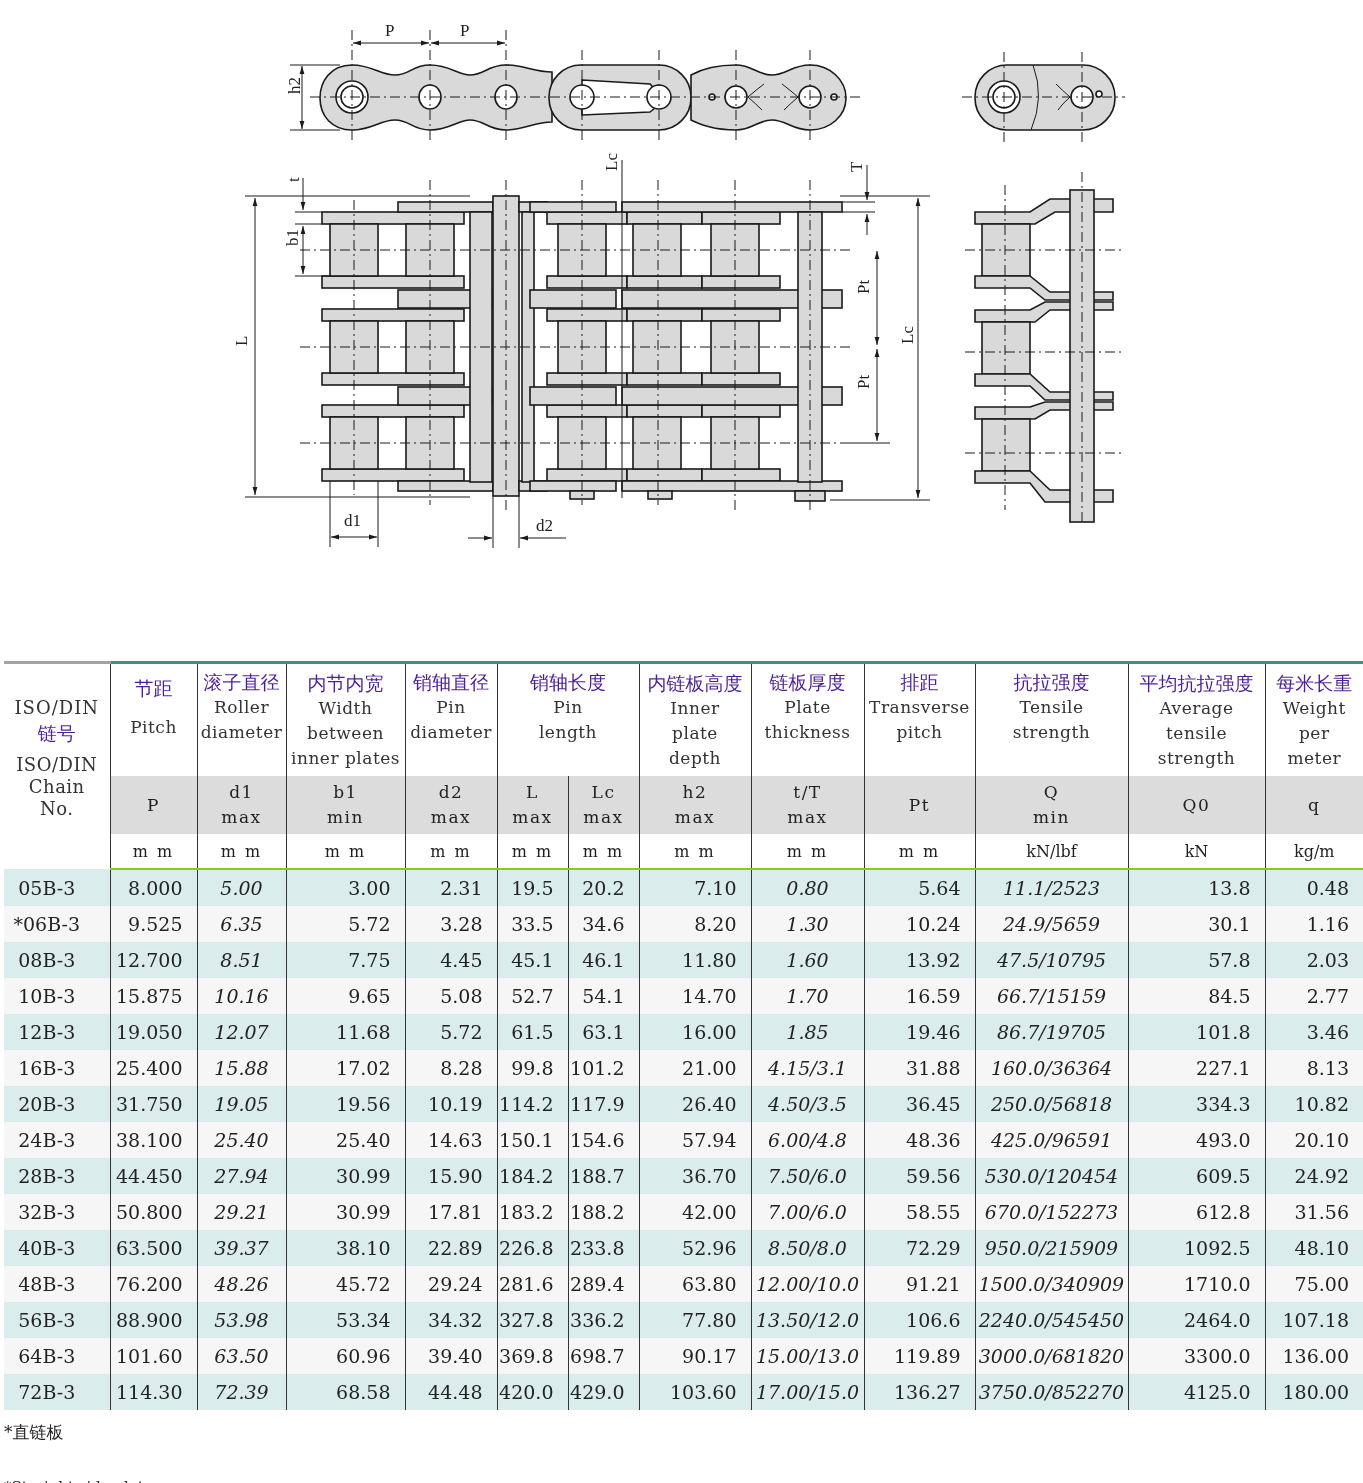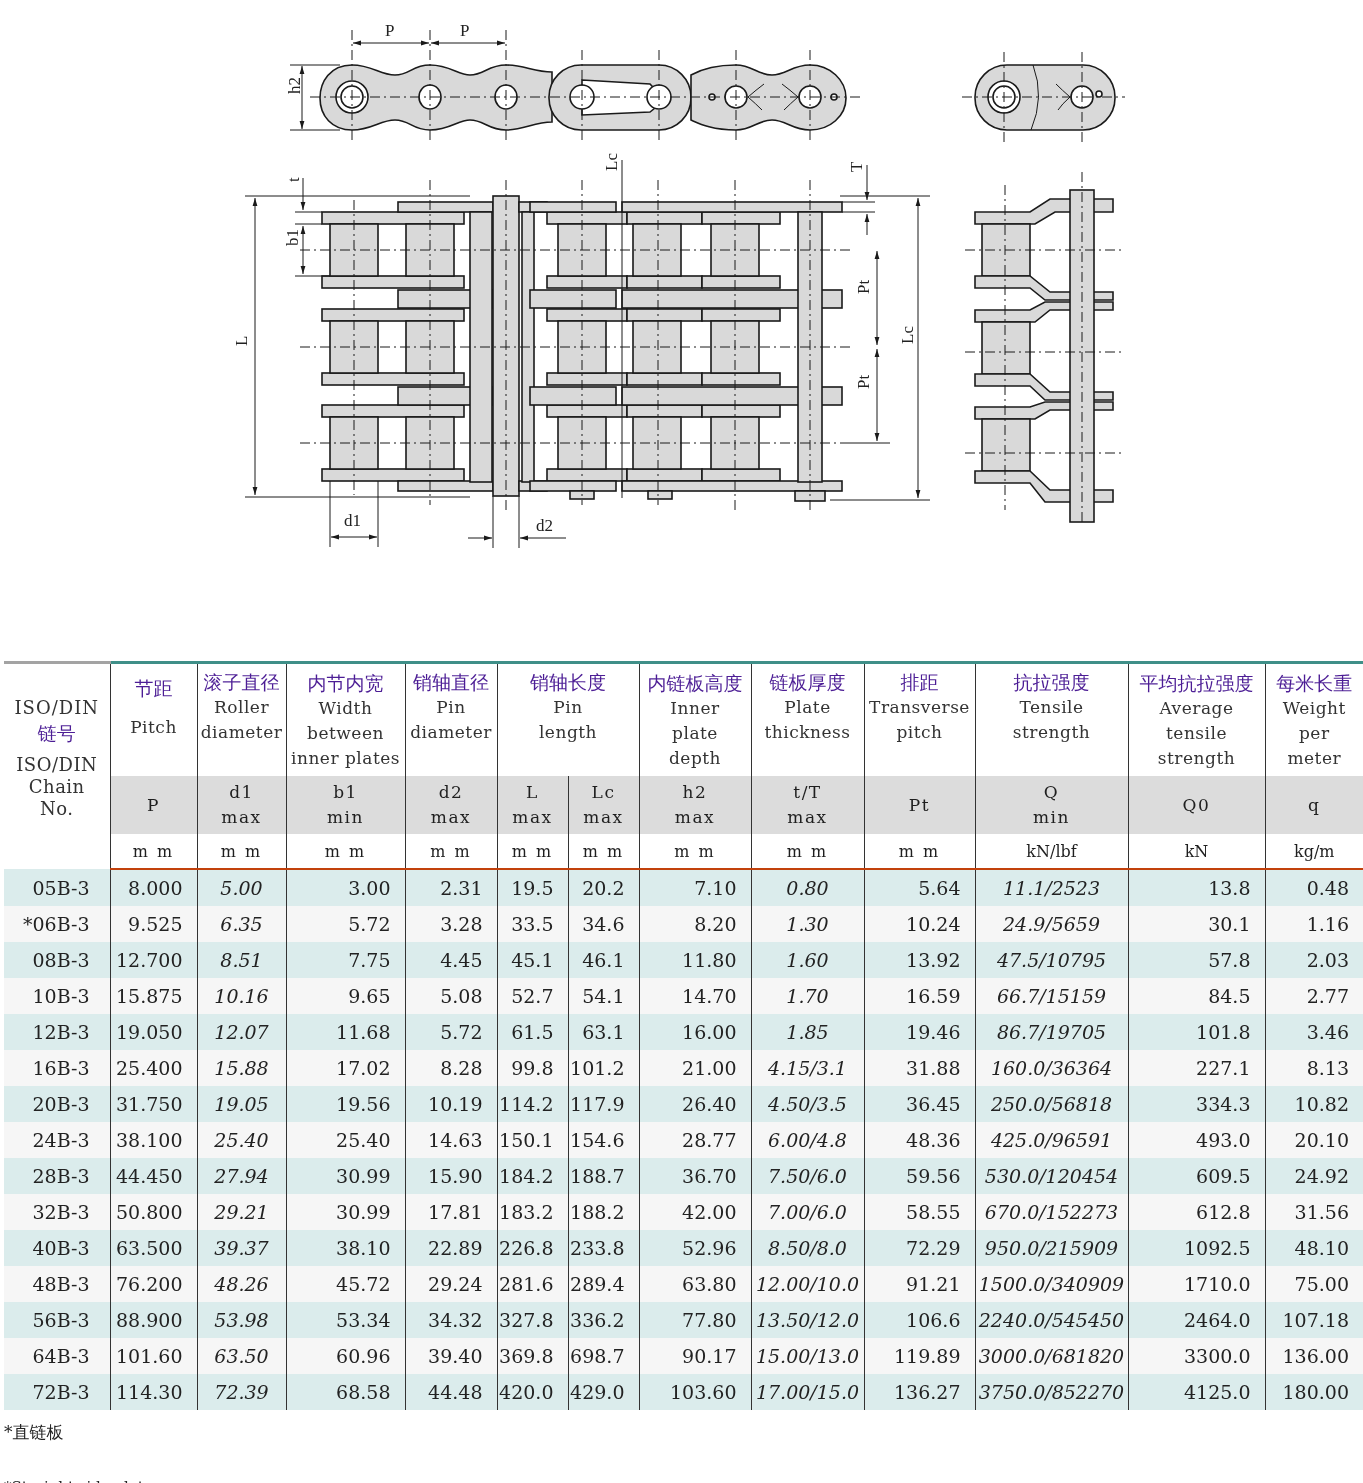--- a/index.html
+++ b/index.html
@@ -10,29 +10,29 @@
   .dimtext { font-family:"Liberation Serif","DejaVu Serif",serif; font-size:17px; fill:#222; }
 
   .tbl-wrap { position:absolute; left:4px; top:661px; width:1359px; }
   table.spec { border-collapse:collapse; table-layout:fixed; width:1359px;
                font-family:"DejaVu Serif","Liberation Serif",serif; }
   table.spec td, table.spec th { padding:0; text-align:center; vertical-align:middle; font-weight:normal; }
   table.spec thead tr.top th { border-top:3px solid #3f8f88; }
   .h-title { font-size:19px; line-height:26px; color:#4c1d95; }
   .h-en { font-size:17px; line-height:25px; color:#333; letter-spacing:0.5px; }
   tr.sym th { background:#dcdcdc; height:58px; font-size:17px; line-height:25px; letter-spacing:1.5px; }
-  tr.unit th { height:34px; font-size:16px; letter-spacing:2px; border-bottom:2px solid #c2410c; }
+  tr.unit th { height:34px; font-size:16px; letter-spacing:2px; border-bottom:2px solid #84cc16; }
   tr.top th { height:112px; }
   .vline { border-left:1.5px solid #333; }
   table.spec tbody td { height:36px; font-size:19px; color:#222; }
   tbody tr:nth-child(odd) td { background:#dbecec; }
   tbody tr:nth-child(even) td { background:#f6f6f6; }
   tbody td.num { text-align:right; padding-right:14px; }
   tbody td.ctr { text-align:center;font-style:italic; }
-  tbody td.chain { text-align:right; padding-right:20px; }
+  tbody td.chain { text-align:center; padding-right:20px; }
   .footnote { position:absolute; left:4px; font-family:"DejaVu Serif","Liberation Serif",serif; color:#222; }
 </style>
 </head>
 <body>
 
 <div class="drawing">
 <svg width="1363" height="600" viewBox="0 0 1363 600">
   <defs>
     <style>
       .part { fill:#d9d9d9; stroke:#1a1a1a; stroke-width:1.6; }
@@ -501,21 +501,21 @@
           <td class="num vline">10.82</td>
         </tr>
         <tr>
           <td class="chain">24B-3</td>
           <td class="num vline">38.100</td>
           <td class="ctr vline">25.40</td>
           <td class="num vline">25.40</td>
           <td class="num vline">14.63</td>
           <td class="num vline">150.1</td>
           <td class="num vline">154.6</td>
-          <td class="num vline">28.77</td>
+          <td class="num vline">57.94</td>
           <td class="ctr vline">6.00/4.8</td>
           <td class="num vline">48.36</td>
           <td class="ctr vline">425.0/96591</td>
           <td class="num vline">493.0</td>
           <td class="num vline">20.10</td>
         </tr>
         <tr>
           <td class="chain">28B-3</td>
           <td class="num vline">44.450</td>
           <td class="ctr vline">27.94</td>

